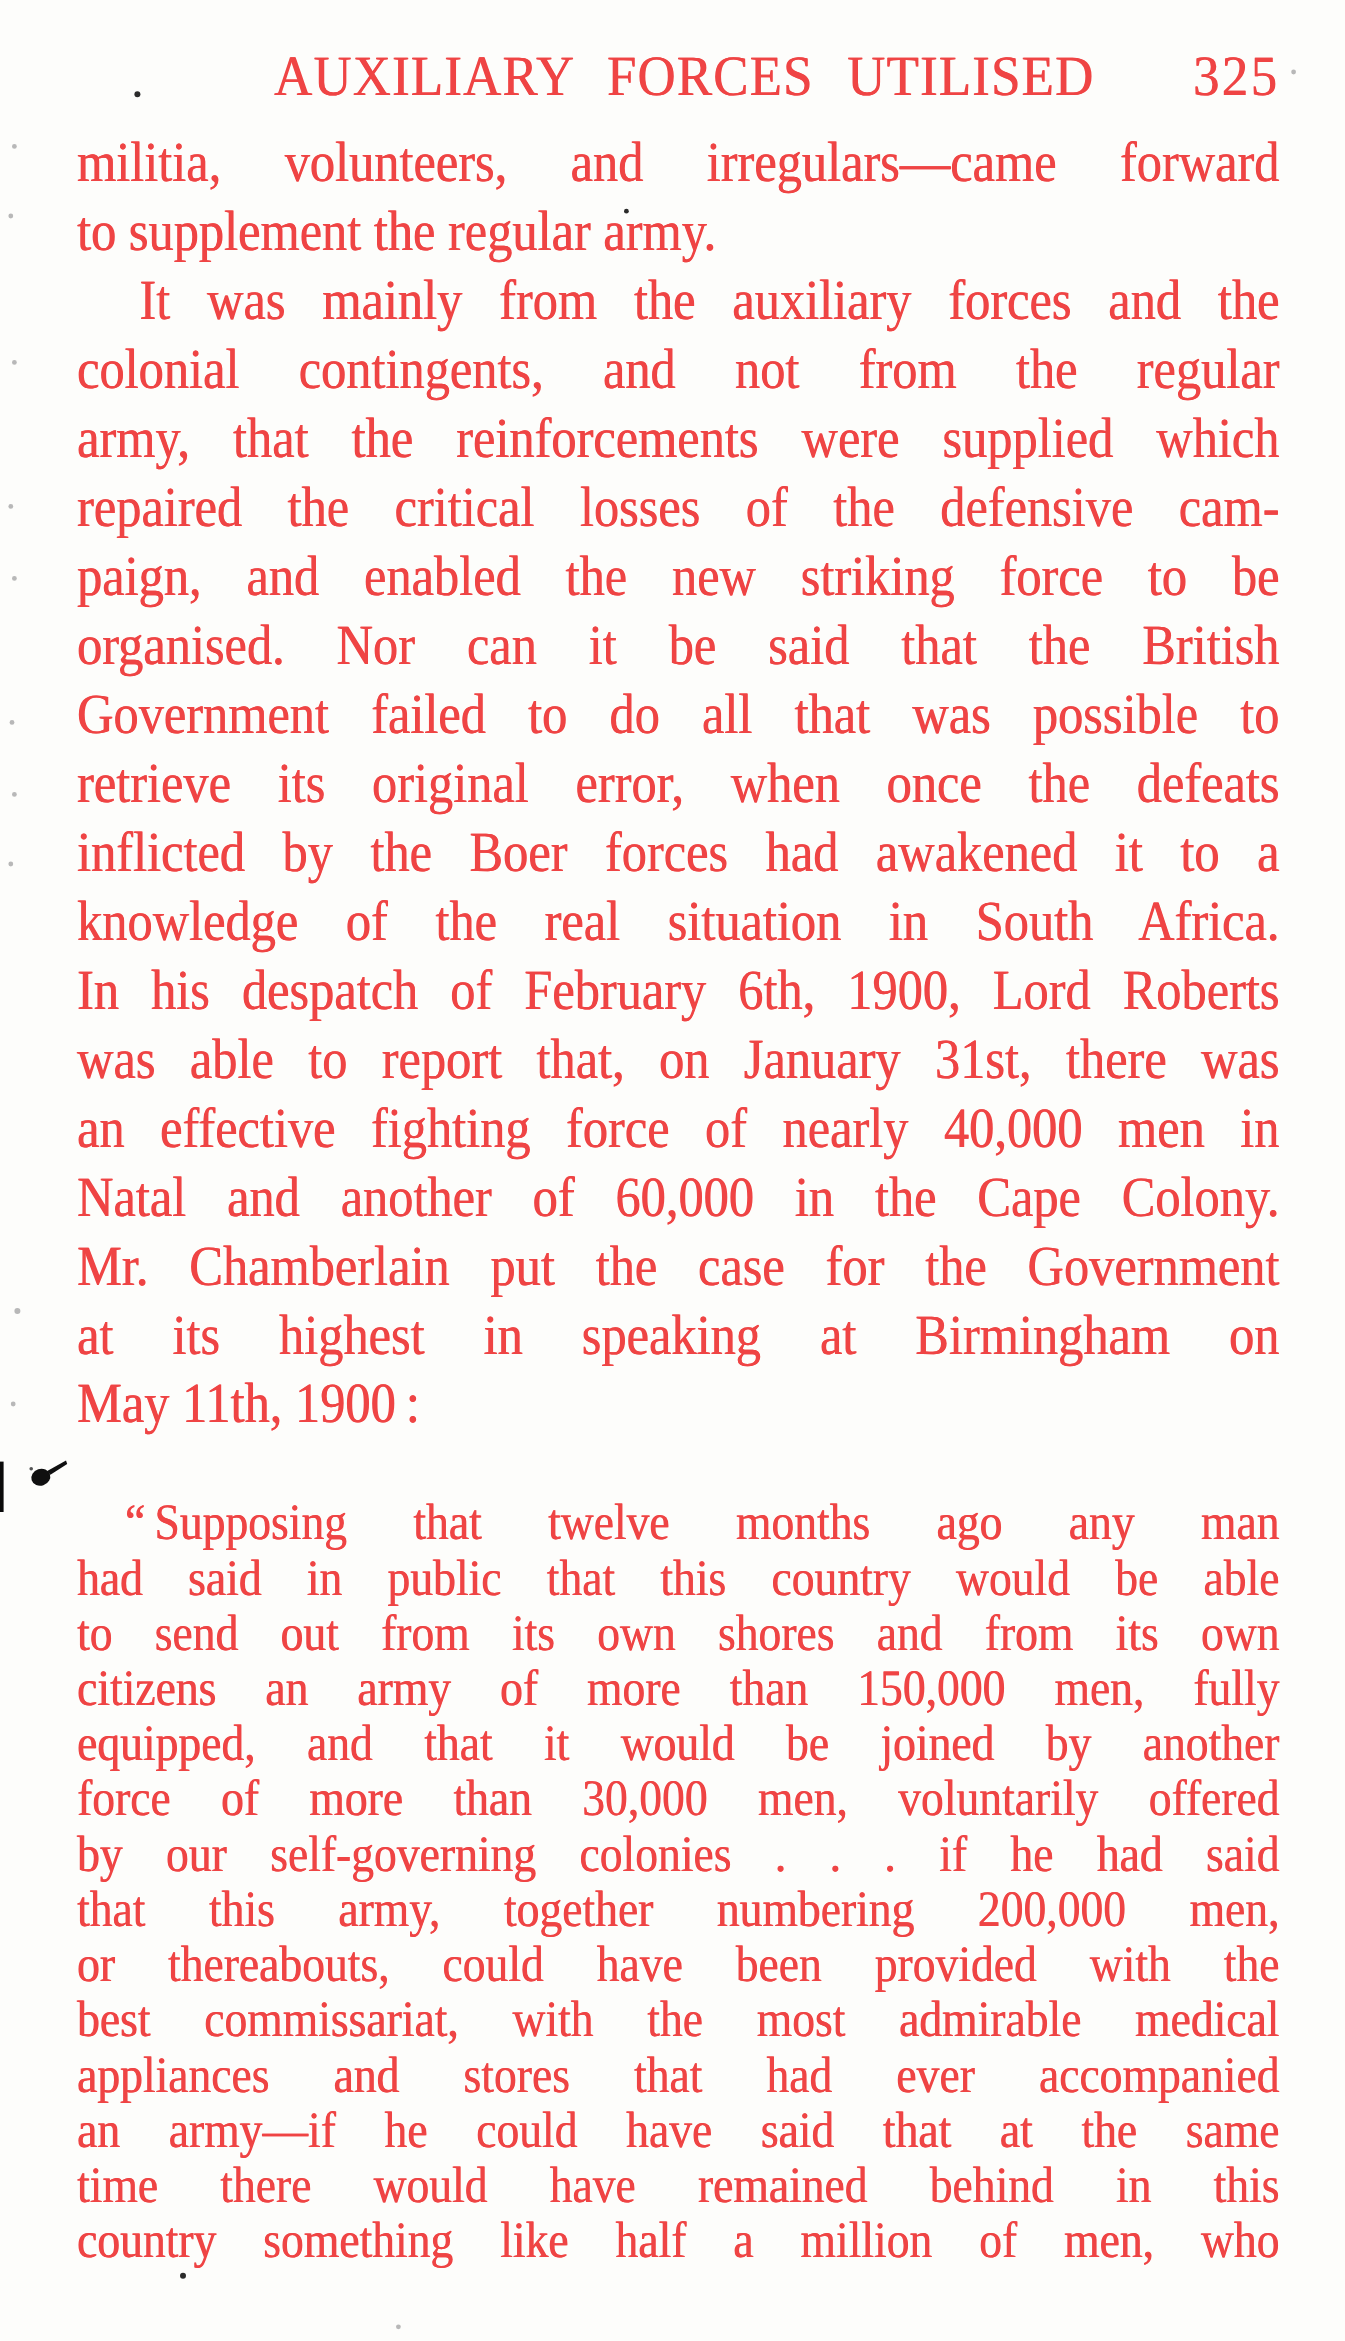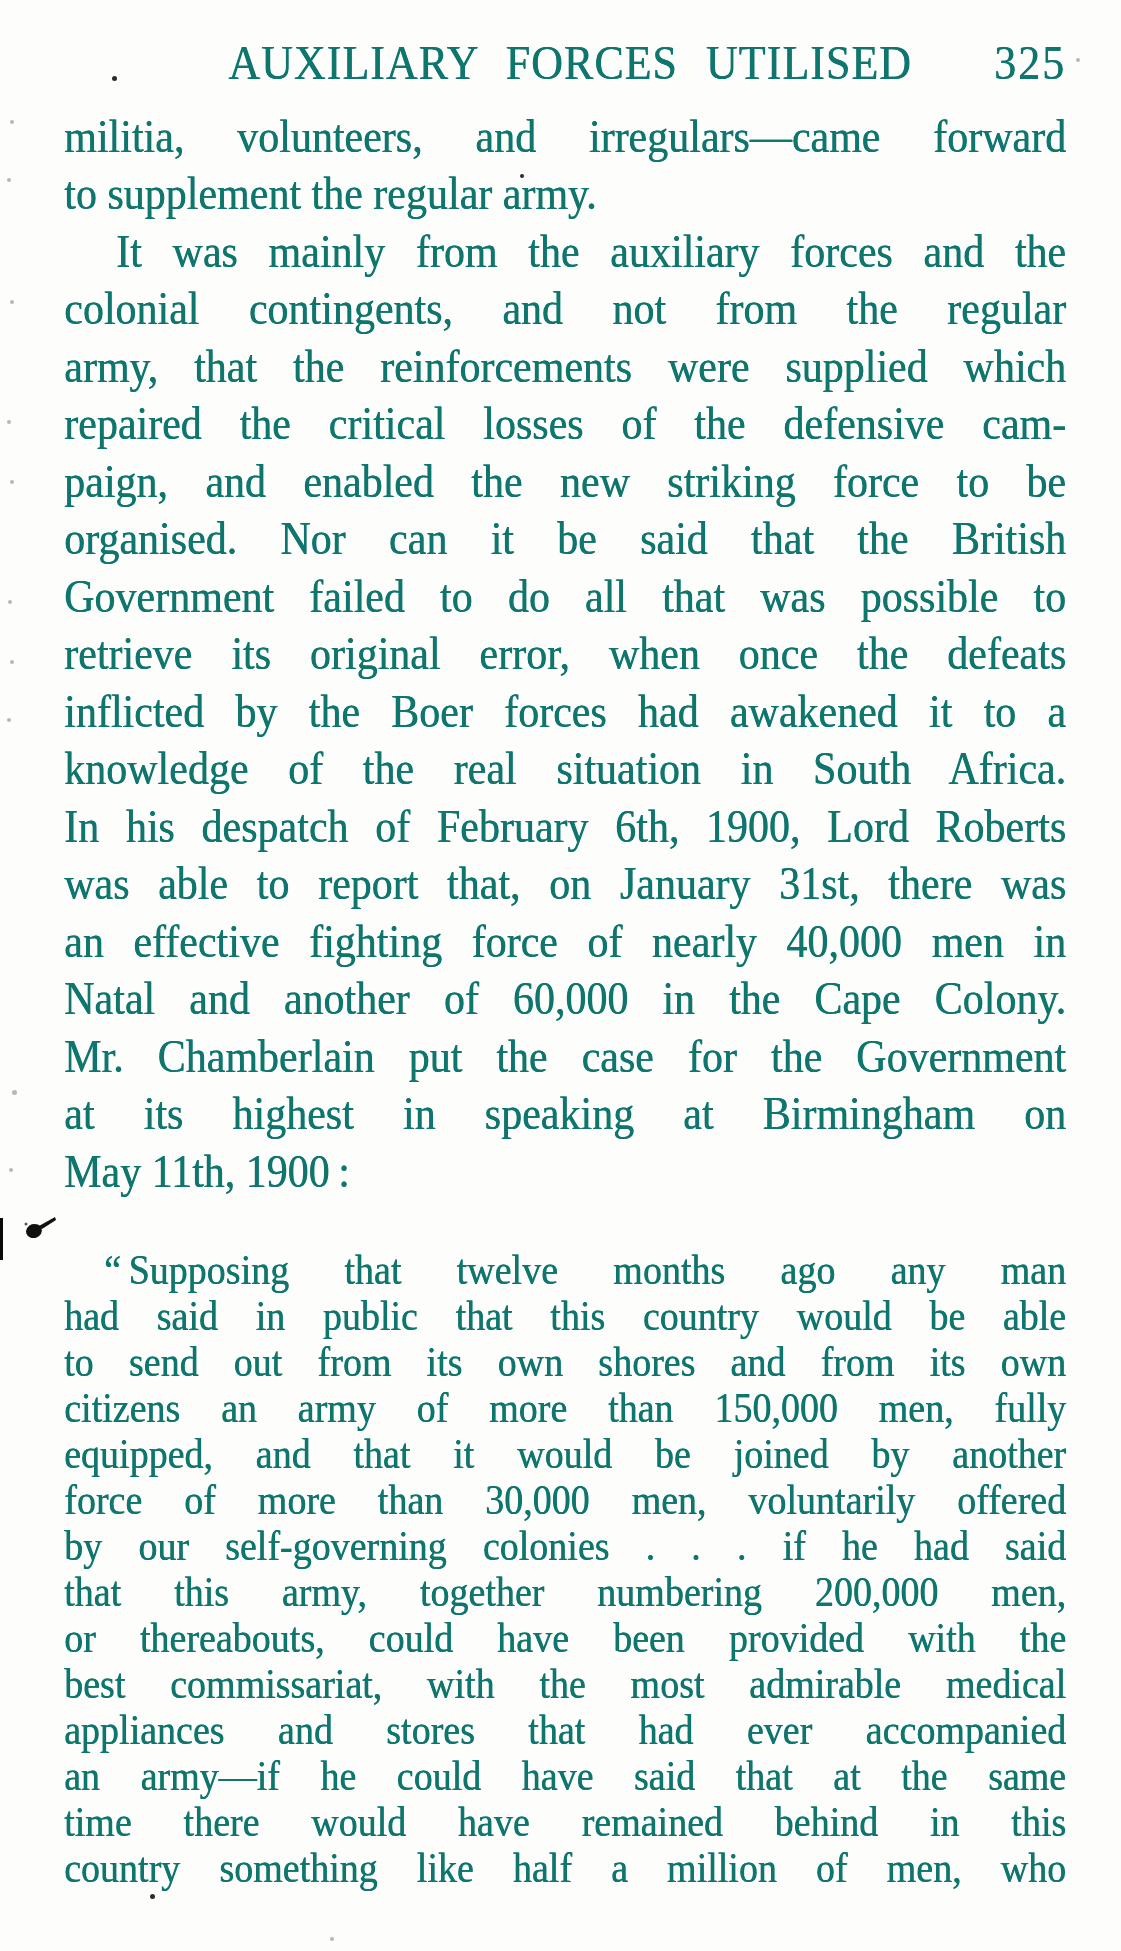--- a/index.html
+++ b/index.html
@@ -3,21 +3,21 @@
 <meta charset="utf-8">
 <style>
   html, body { margin: 0; padding: 0; background: #ffffff; }
 
   .page {
     position: relative;
     width: 1121px;
     height: 1951px;
     background: #fdfdfb;
     overflow: hidden;
-    color: #0f766e;
+    color: #ef4444;
     font-family: "Liberation Serif", "DejaVu Serif", serif;
     text-shadow: 0.5px 0 0 currentColor; 
   }
 
   .running-head {
     position: absolute;
     top: 36px; left: 64px;
     width: 1002px; height: 56px;
     font-size: 44px;
     line-height: 52px;

